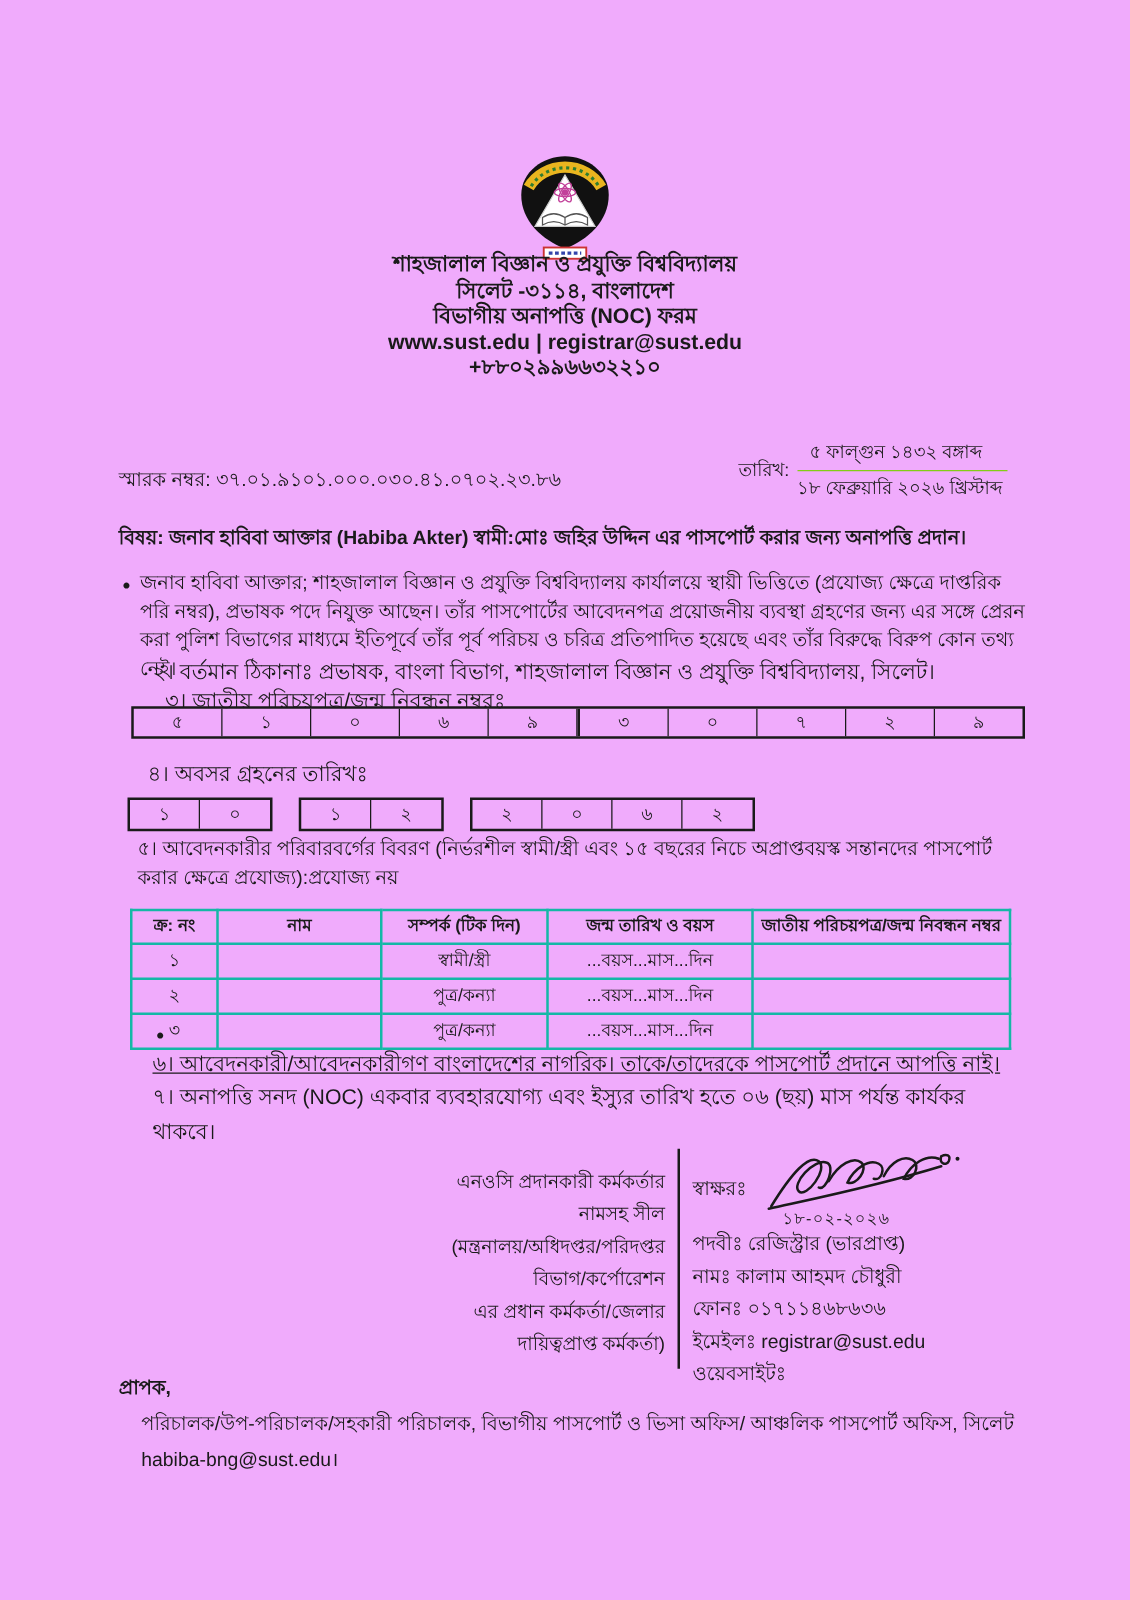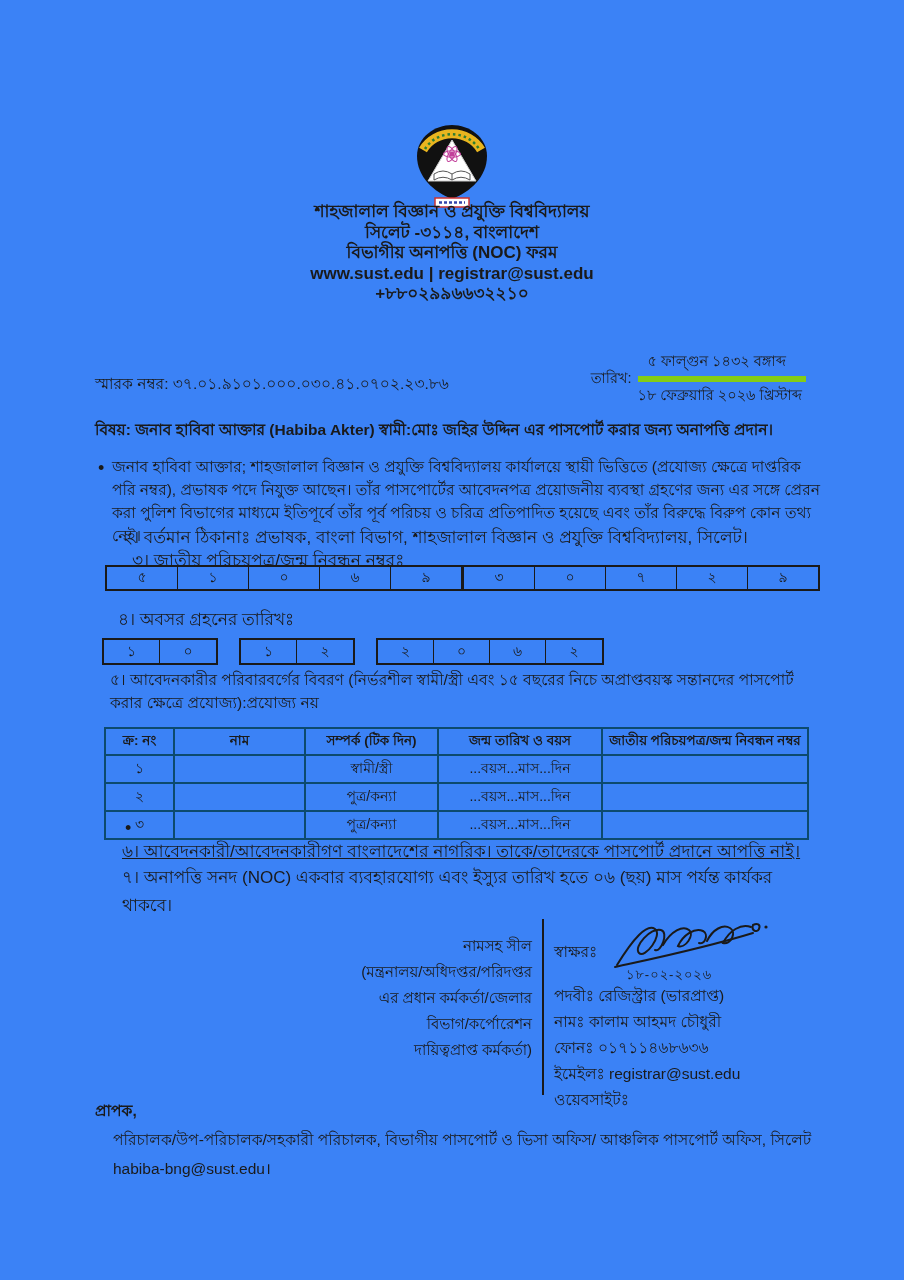--- a/index.html
+++ b/index.html
@@ -1,33 +1,33 @@
 <!DOCTYPE html>
 <html><head>
 <meta charset="utf-8">
 <style>
   * { margin:0; padding:0; box-sizing:border-box; }
   html,body { background:#888; }
   .page {
     position:relative; width:904px; height:1280px; margin:0 auto;
-    background:#3b82f6; color:#1a1a1a;
+    background:#f0abfc; color:#1a1a1a;
     font-family:"Liberation Sans","DejaVu Sans",sans-serif;
     overflow:hidden;
   }
   .abs { position:absolute; }
   
   .logo-wrap { top:122px; left:50%; transform:translateX(-50%); width:92px; height:88px; }
   .letterhead { top:202px; left:0; width:100%; text-align:center; font-weight:bold; font-size:17px; line-height:20.5px; }
   .letterhead .latin { font-weight:bold; }
   
   .memo-line { top:372px; left:95px; font-size:15.5px; }
   .memo-line .lbl { font-weight:normal; }
   .date-block { top:350px; right:98px; display:flex; align-items:center; font-size:14.5px; }
   .date-stack { margin-left:6px; text-align:left; }
-  .date-stack .top { padding:0 4px 2px 10px; border-bottom:6px solid #84cc16; }
+  .date-stack .top { padding:0 4px 2px 10px; border-bottom:1px solid #84cc16; }
   .date-stack .bottom { padding:2px 4px 0 0; }
   
   .subject { top:418px; left:95px; width:725px; font-weight:bold; font-size:15.5px; }
   
   .para1 { top:455px; left:112px; width:708px; font-size:15.5px; line-height:23px; }
   .para1 .bullet { position:absolute; left:-14px; top:2px; font-size:18px; }
   .line-item { font-size:17px; }
   .item2 { top:524px; left:122px; }
   .item3 { top:547px; left:132px; }
   .item4 { top:606px; left:118px; }
@@ -38,21 +38,21 @@
   .nid-cell.thick { border-left:2px solid #1a1a1a; }
   
   .date-boxes { top:638px; left:102px; display:flex; }
   .dgroup { display:flex; border:2px solid #1a1a1a; height:27px; }
   .dgroup + .dgroup { margin-left:21px; }
   .dcell { width:56px; border-right:1px solid #1a1a1a; display:flex; align-items:center; justify-content:center; font-size:14px; }
   .dcell:last-child { border-right:none; }
   .item5 { top:668px; left:110px; width:706px; font-size:15.5px; line-height:23px; }
   
   table.family { top:727px; left:104px; position:absolute; border-collapse:collapse; table-layout:fixed; width:703px; font-size:14px; }
-  table.family th, table.family td { border:2px solid #0c4a6e; text-align:center; padding:1px 2px; height:21px; overflow:hidden; white-space:nowrap; }
+  table.family th, table.family td { border:2px solid #14b8a6; text-align:center; padding:1px 2px; height:21px; overflow:hidden; white-space:nowrap; }
   table.family th { font-weight:bold; font-size:13.5px; }
   .solo-bullet { top:818px; left:125px; font-size:18px; }
   .item6 { top:838px; left:122px; width:700px;text-decoration:underline; }
   .item7 { top:864px; left:122px; width:700px; }
   
   .sig-block { top:915px; left:338px; display:flex; }
   .sig-left { width:204px; text-align:right; font-size:15px; line-height:26px; padding-top:18px; padding-right:10px; }
   .sig-divider { width:2px; background:#1a1a1a; margin-top:4px; height:176px; }
   .sig-right { width:300px; padding-left:10px; font-size:15.5px; line-height:26px; position:relative; }
   .sig-row1 { display:flex; align-items:flex-end; height:58px; }
@@ -193,24 +193,25 @@
       </tr>
     </tbody>
   </table>
 
   <div class="abs solo-bullet">•</div>
   <div class="abs line-item item6">৬। আবেদনকারী/আবেদনকারীগণ বাংলাদেশের নাগরিক। তাকে/তাদেরকে পাসপোর্ট প্রদানে আপত্তি নাই।</div>
   <div class="abs line-item item7">৭। অনাপত্তি সনদ (NOC) একবার ব্যবহারযোগ্য এবং ইস্যুর তারিখ হতে ০৬ (ছয়) মাস পর্যন্ত কার্যকর থাকবে।</div>
 
   <div class="abs sig-block">
     <div class="sig-left">
+      <div>এনওসি প্রদানকারী কর্মকর্তার</div>
       <div>নামসহ সীল</div>
       <div>(মন্ত্রনালয়/অধিদপ্তর/পরিদপ্তর</div>
+      <div>বিভাগ/কর্পোরেশন</div>
       <div>এর প্রধান কর্মকর্তা/জেলার</div>
-      <div>বিভাগ/কর্পোরেশন</div>
       <div>দায়িত্বপ্রাপ্ত কর্মকর্তা)</div>
     </div>
     <div class="sig-divider"></div>
     <div class="sig-right">
       <div class="sig-row1">
         <span class="sig-label">স্বাক্ষরঃ</span>
         <span class="sig-art">
           <svg width="170" height="58" viewBox="0 0 170 58" xmlns="http://www.w3.org/2000/svg">
             <g fill="none" stroke="#1a1a1a" stroke-width="2" stroke-linecap="round">
               <path d="M6,50 C22,24 36,8 44,14 C52,20 34,44 28,38 C22,32 40,12 50,15 C58,17 50,38 44,35"></path>

